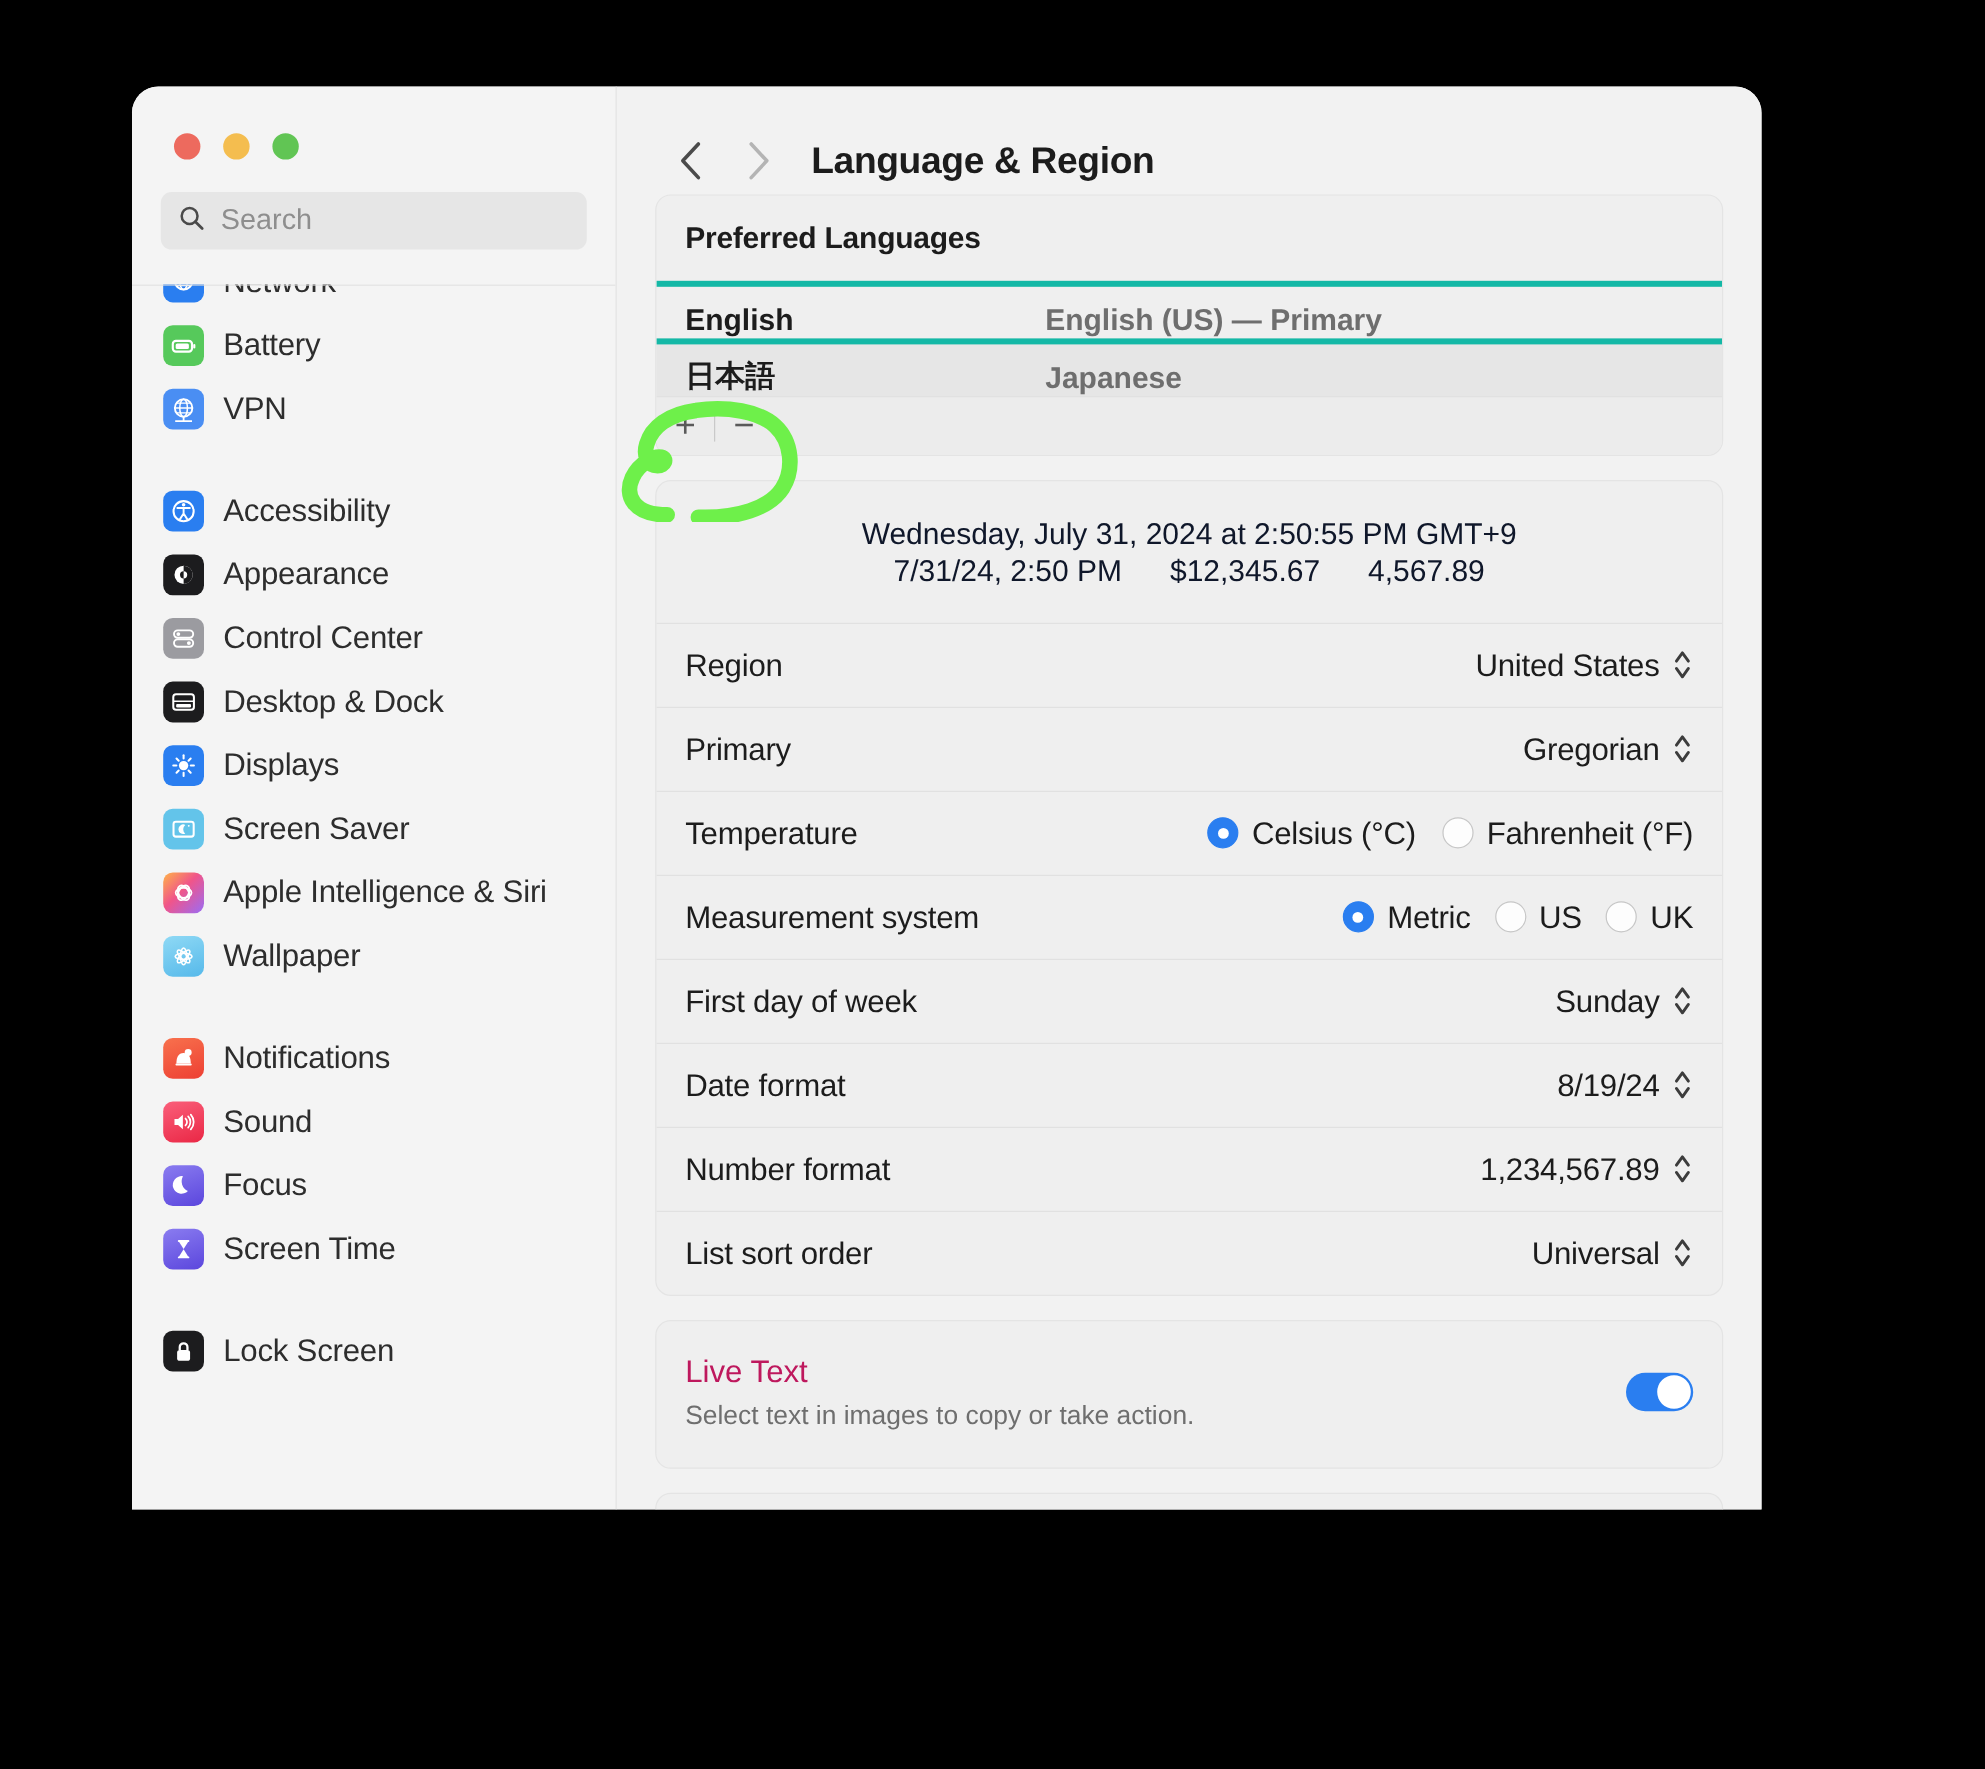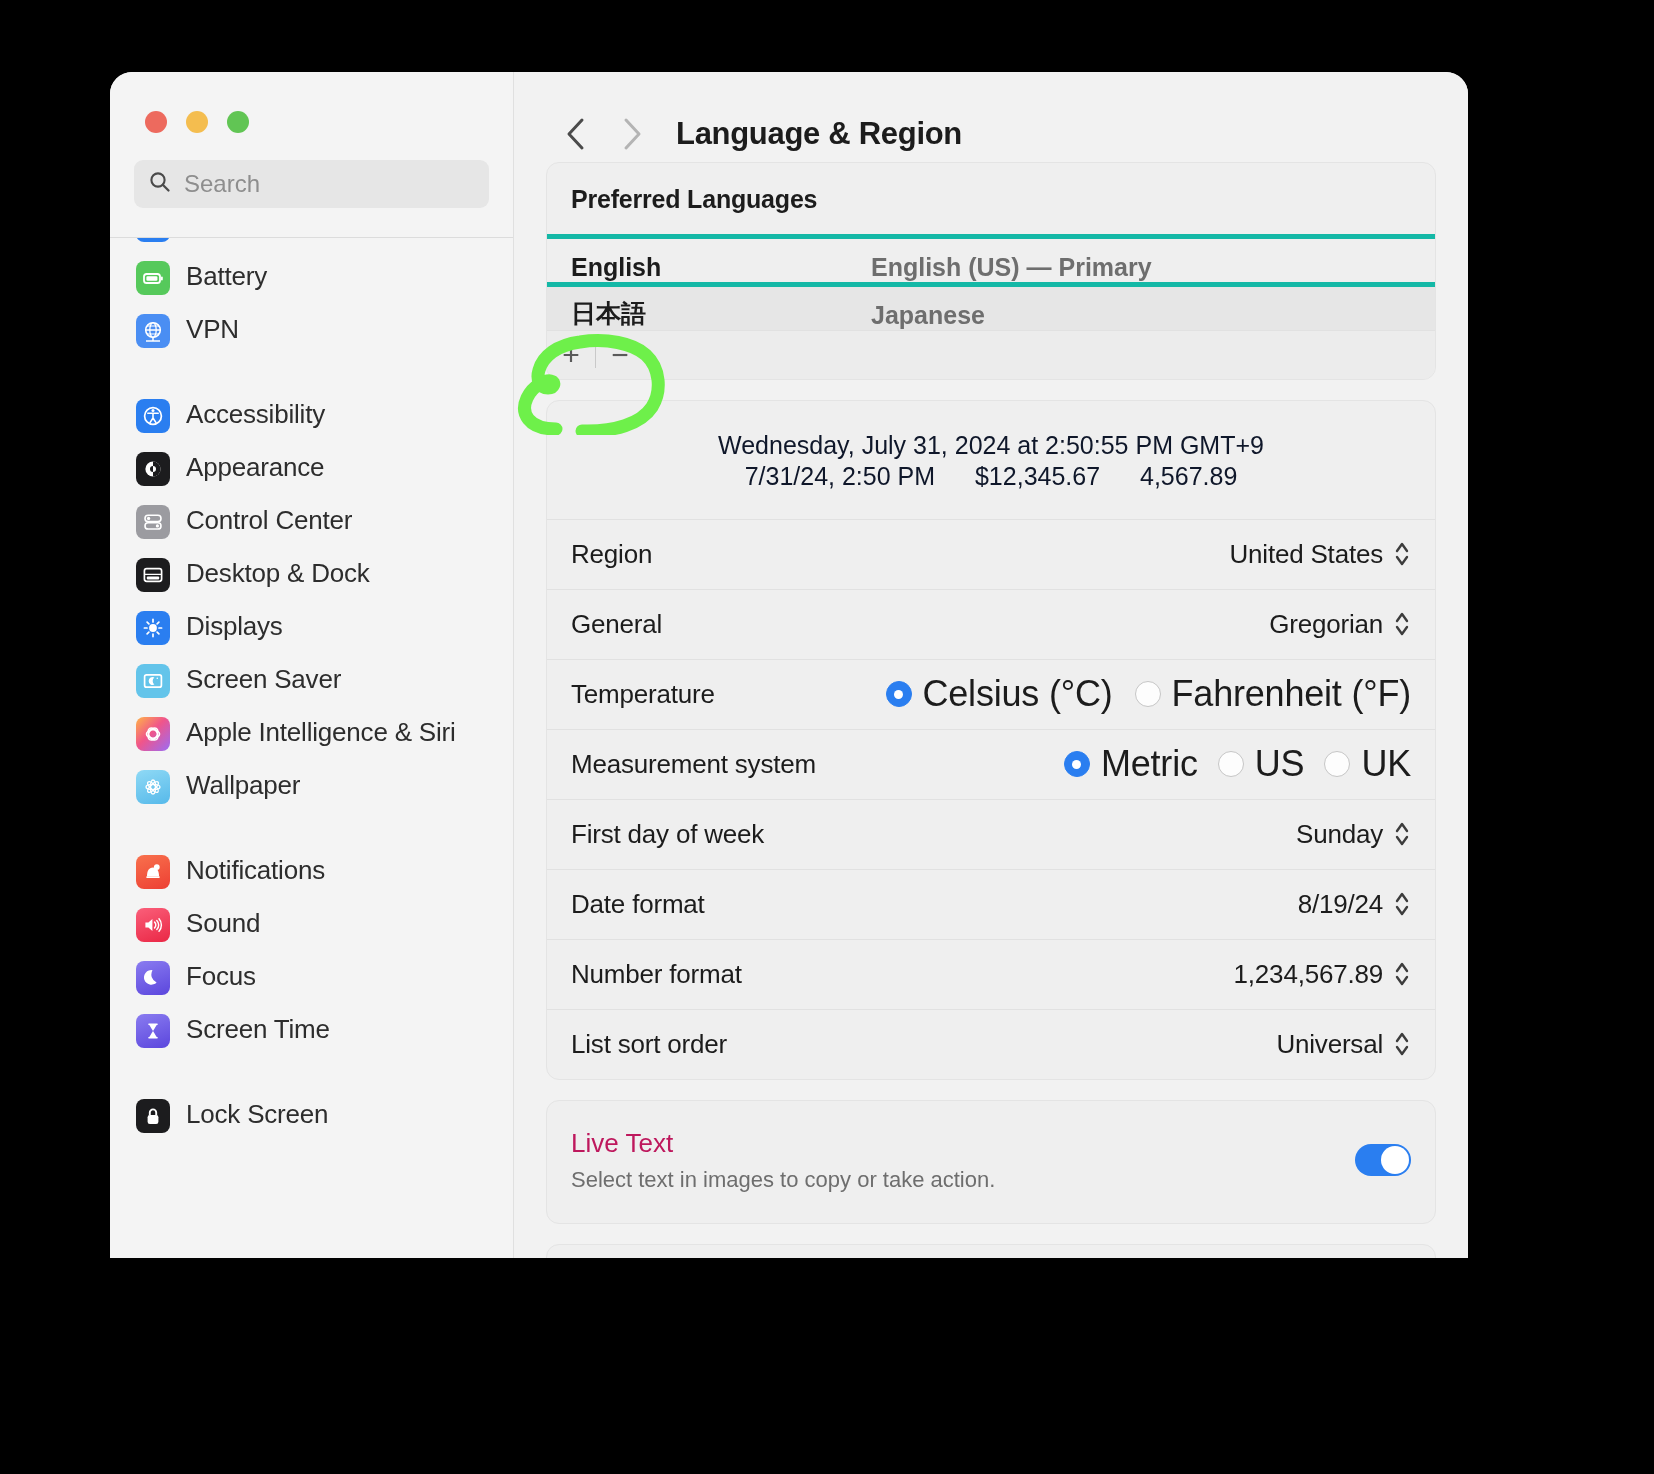--- a/index.html
+++ b/index.html
@@ -60,21 +60,21 @@
     top: 165px; left: 0; right: 0; bottom: 0;
     overflow: hidden;
   }
   #sidebar-divider {
     position: absolute; top: 0; left: 0; right: 0;
     height: 1px; background: #dcdcdc; z-index: 5;
   }
   #sidebar-list { padding: 0 14px; margin-top: -29px; }
 
   .side-item {
-    display: flex; 
+    display: flex; align-items: center;
     gap: 16px;
     height: 53px;
     padding: 0 12px;
     border-radius: 9px;
     cursor: default;
   }
   .side-item.selected { background: #2a64d8; }
   .side-item .label {
     font-size: 26px;
     color: #2d2d2d;
@@ -200,21 +200,21 @@
     display: flex; align-items: center; justify-content: center;
     flex: 0 0 26px;
   }
   .radio.on {
     background: #2a7ef0; border-color: #2a7ef0;
   }
   .radio.on::after {
     content: ""; width: 9px; height: 9px;
     background: #ffffff; border-radius: 50%;
   }
-  .radio-label { font-size: 36px; color: #1c1c1c; letter-spacing: -0.2px; }
+  .radio-label { font-size: 26px; color: #1c1c1c; letter-spacing: -0.2px; }
   .radio-group.tight { gap: 20px; }
 
   #livetext-card {
     display: flex; align-items: center;
     justify-content: space-between;
     padding: 27px 24px 30px 24px;
   }
   #livetext-title { font-size: 26px; color: #be185d; margin-bottom: 8px; }
   #livetext-sub { font-size: 22px; color: #6e6e6e; }
   .switch {
@@ -522,21 +522,21 @@
             <span class="stepper">
               <svg width="18" height="30" viewBox="0 0 18 30">
                 <polyline points="4,12 9,5 14,12" stroke="#3c3c3c" stroke-width="2.4" fill="none" stroke-linecap="round" stroke-linejoin="round"></polyline>
                 <polyline points="4,18 9,25 14,18" stroke="#3c3c3c" stroke-width="2.4" fill="none" stroke-linecap="round" stroke-linejoin="round"></polyline>
               </svg>
             </span>
           </span>
         </div>
 
         <div class="set-row">
-          <span class="set-label">General</span>
+          <span class="set-label">Primary</span>
           <span class="set-value">
             <span>Gregorian</span>
             <span class="stepper">
               <svg width="18" height="30" viewBox="0 0 18 30">
                 <polyline points="4,12 9,5 14,12" stroke="#3c3c3c" stroke-width="2.4" fill="none" stroke-linecap="round" stroke-linejoin="round"></polyline>
                 <polyline points="4,18 9,25 14,18" stroke="#3c3c3c" stroke-width="2.4" fill="none" stroke-linecap="round" stroke-linejoin="round"></polyline>
               </svg>
             </span>
           </span>
         </div>

